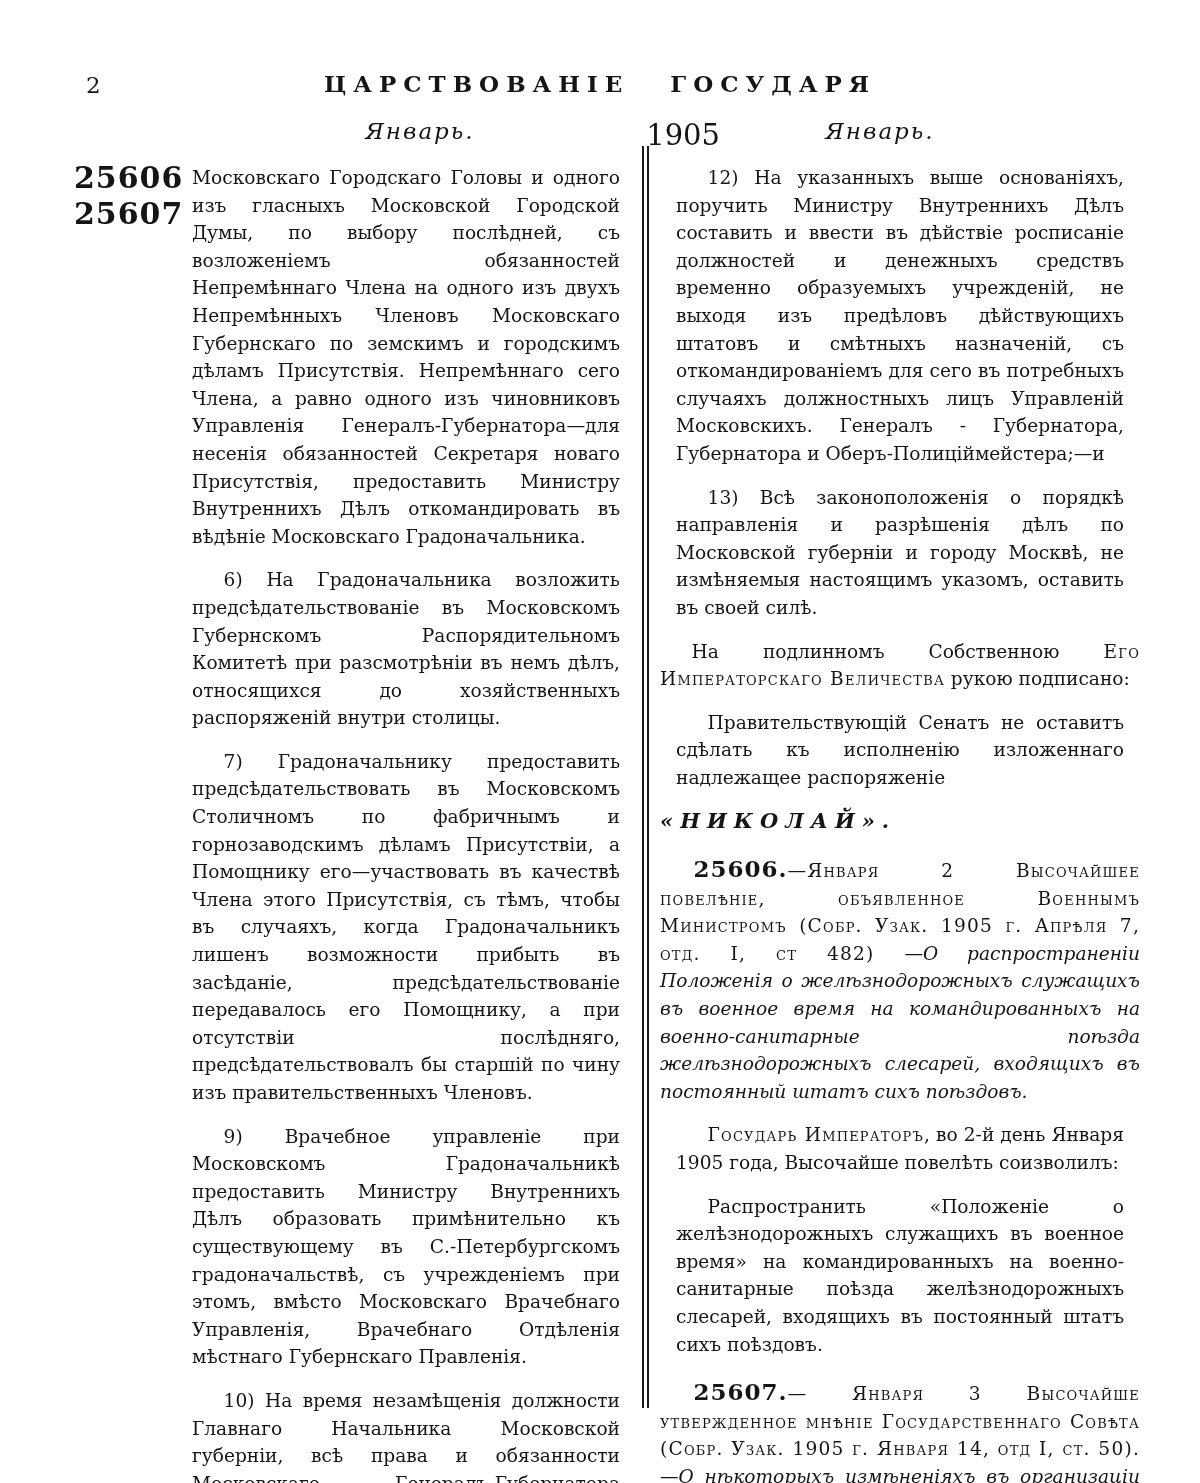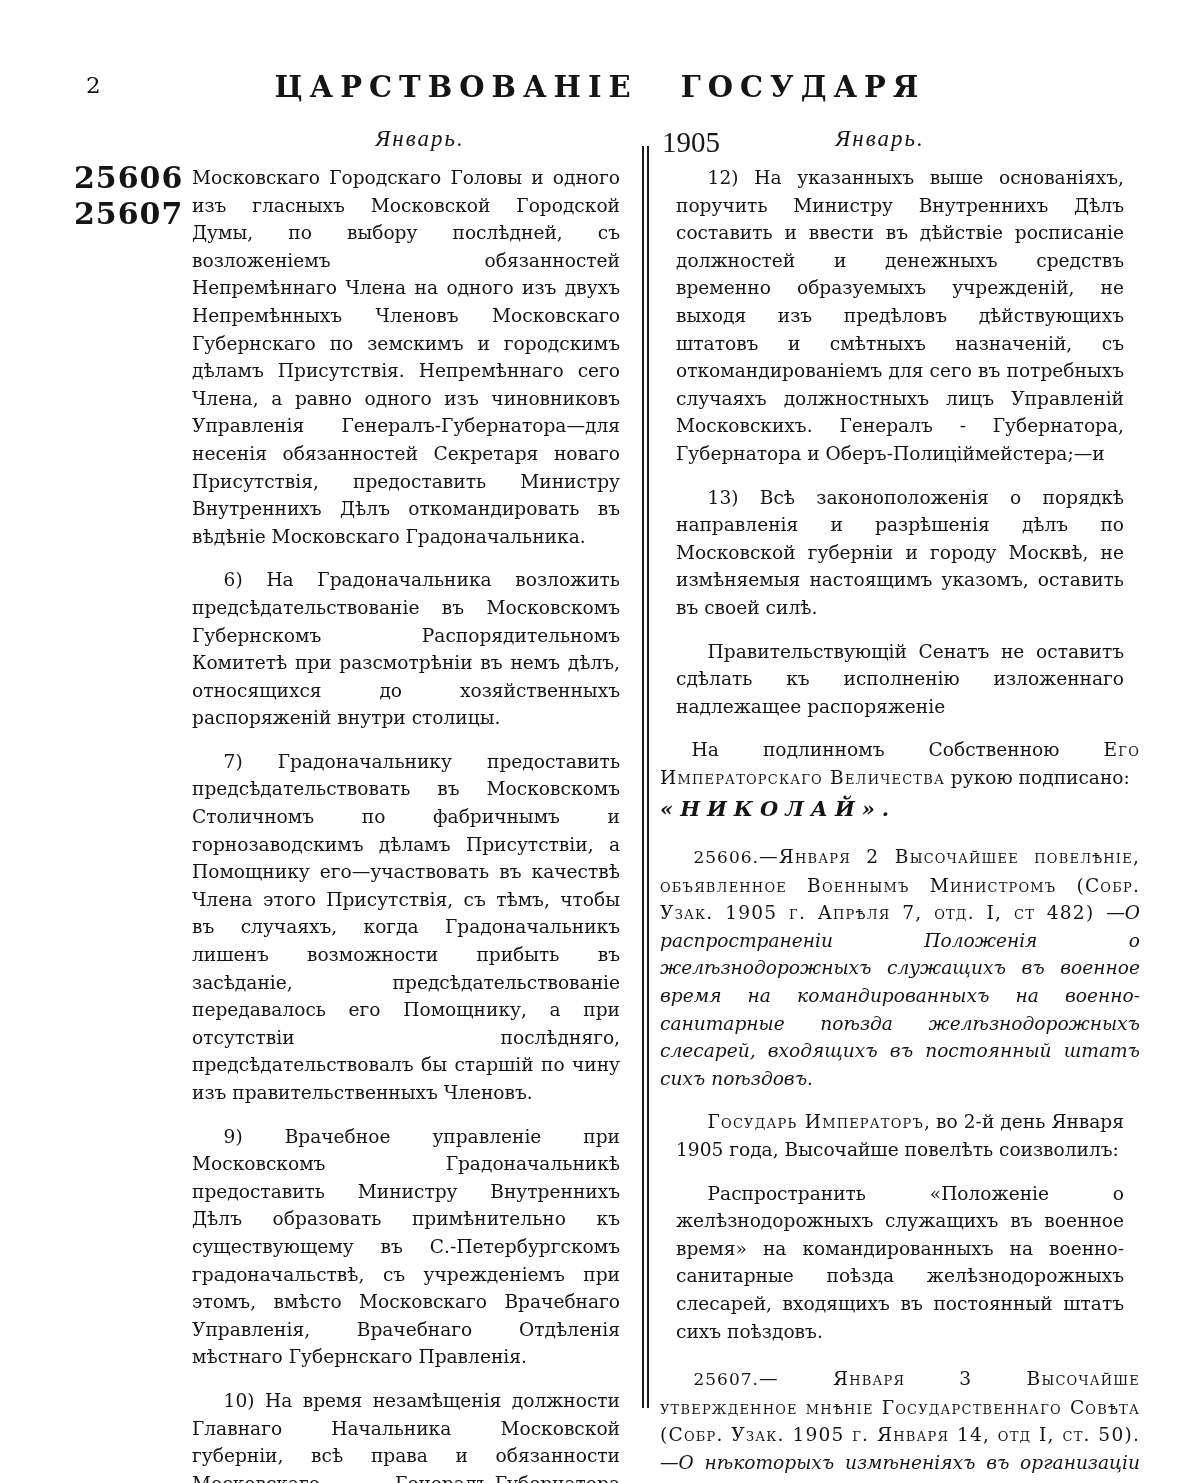--- a/index.html
+++ b/index.html
@@ -13,24 +13,24 @@
     color: #151515;
     overflow: hidden;
   }
   .page-num {
     position: absolute; left: 86px; top: 72px;
     font-size: 23px;
   }
   .main-title {
     position: absolute; left: 0; right: 0; top: 70px;
     text-align: center;
-    font-size: 29px; font-weight: bold;
+    font-size: 23px; font-weight: bold;
     letter-spacing: 7px; word-spacing: 26px;
   }
-  .subheader { position: absolute; left: 0; top: 126px; width: 100%; height: 34px; font-family: Liberation Serif, serif; }
+  .subheader { position: absolute; left: 0; top: 118px; width: 100%; height: 34px; }
   .month-left, .month-right {
     position: absolute; top: 0;
     font-style: italic; font-size: 23px; letter-spacing: 2px;
   }
   .month-left  { left: 330px; width: 180px; text-align: center; }
   .month-right { left: 790px; width: 180px; text-align: center; }
   .year-center {
     position: absolute; top: 0; left: 580px; width: 140px;
     text-align: right; font-size: 29px;
   }
@@ -61,21 +61,21 @@
   }
   p.sig-intro { margin: 10px 0 0 0; }
   p.sig-line {
     margin: 4px 0 6px 0;
     text-align: left; padding-right: 118px;
     font-style: italic; font-weight: 600;
     font-size: 21px; letter-spacing: 7px;
   }
   p.entry { margin: 20px 0 0 0; text-indent: 1.8em; }
   .entry-num {
-    font-weight: normal; font-size: 17px; letter-spacing: 1px;
+    font-weight: bold; font-size: 23px; letter-spacing: 1px;
   }
   .ital { font-style: italic; }
 </style>
 </head>
 <body>
 
 <div class="page-num">2</div>
 
 <div class="main-title">ЦАРСТВОВАНІЕ ГОСУДАРЯ</div>
 
@@ -95,23 +95,23 @@
   <p class="para indent">6) На Градоначальника возложить предсѣдательствованіе въ Московскомъ Губернскомъ Распорядительномъ Комитетѣ при разсмотрѣніи въ немъ дѣлъ, относящихся до хозяйственныхъ распоряженій внутри столицы.</p>
   <p class="para indent">7) Градоначальнику предоставить предсѣдательствовать въ Московскомъ Столичномъ по фабричнымъ и горнозаводскимъ дѣламъ Присутствіи, а Помощнику его—участвовать въ качествѣ Члена этого Присутствія, съ тѣмъ, чтобы въ случаяхъ, когда Градоначальникъ лишенъ возможности прибыть въ засѣданіе, предсѣдательствованіе передавалось его Помощнику, а при отсутствіи послѣдняго, предсѣдательствовалъ бы старшій по чину изъ правительственныхъ Членовъ.</p>
   <p class="para indent">9) Врачебное управленіе при Московскомъ Градоначальникѣ предоставить Министру Внутреннихъ Дѣлъ образовать примѣнительно къ существующему въ С.-Петербургскомъ градоначальствѣ, съ учрежденіемъ при этомъ, вмѣсто Московскаго Врачебнаго Управленія, Врачебнаго Отдѣленія мѣстнаго Губернскаго Правленія.</p>
   <p class="para indent">10) На время незамѣщенія должности Главнаго Начальника Московской губерніи, всѣ права и обязанности Московскаго Генералъ-Губернатора возложить на Министра Внутреннихъ Дѣлъ, съ тѣмъ, чтобы мѣстные Губернаторъ и Градоначальникъ поступали на то же время по силѣ статьи 206 Общ. Учр. Губ, дѣйствуя въ управленіи по правиламъ своей должности и обращаясь въ установленныхъ законами и спеціальными правилами случаяхъ за разрѣшеніемъ, вмѣсто Генералъ-Губернатора, къ Министру Внутреннихъ Дѣлъ</p>
 
 </div>
 
 <div class="col col-right">
   <p class="para indent">12) На указанныхъ выше основаніяхъ, поручить Министру Внутреннихъ Дѣлъ составить и ввести въ дѣйствіе росписаніе должностей и денежныхъ средствъ временно образуемыхъ учрежденій, не выходя изъ предѣловъ дѣйствующихъ штатовъ и смѣтныхъ назначеній, съ откомандированіемъ для сего въ потребныхъ случаяхъ должностныхъ лицъ Управленій Московскихъ. Генералъ - Губернатора, Губернатора и Оберъ-Полиціймейстера;—и</p>
   <p class="para indent">13) Всѣ законоположенія о порядкѣ направленія и разрѣшенія дѣлъ по Московской губерніи и городу Москвѣ, не измѣняемыя настоящимъ указомъ, оставить въ своей силѣ.</p>
+  <p class="para indent sig-intro"><span>На подлинномъ Собственною </span><span class="caps">Его Императорскаго Величества</span><span> рукою подписано:</span></p>
+
   <p class="para indent">Правительствующій Сенатъ не оставитъ сдѣлать къ исполненію изложеннаго надлежащее распоряженіе</p>
-
-  <p class="para indent sig-intro"><span>На подлинномъ Собственною </span><span class="caps">Его Императорскаго Величества</span><span> рукою подписано:</span></p>
 
   <p class="sig-line">«НИКОЛАЙ».</p>
 
   <p class="para entry"><span class="entry-num">25606.</span><span class="caps">—Января 2 Высочайшее повелѣніе, объявленное Военнымъ Министромъ (Собр. Узак. 1905 г. Апрѣля 7, отд. I, ст 482) </span><span class="ital">—О распространеніи Положенія о желѣзнодорожныхъ служащихъ въ военное время на командированныхъ на военно-санитарные поѣзда желѣзнодорожныхъ слесарей, входящихъ въ постоянный штатъ сихъ поѣздовъ.</span></p>
   <p class="para indent"><span class="caps">Государь Императоръ</span><span>, во 2-й день Января 1905 года, Высочайше повелѣть соизволилъ:</span></p>
   <p class="para indent">Распространить «Положеніе о желѣзнодорожныхъ служащихъ въ военное время» на командированныхъ на военно-санитарные поѣзда желѣзнодорожныхъ слесарей, входящихъ въ постоянный штатъ сихъ поѣздовъ.</p>
 
   <p class="para entry"><span class="entry-num">25607.</span><span class="caps">— Января 3 Высочайше утвержденное мнѣніе Государственнаго Совѣта (Собр. Узак. 1905 г. Января 14, отд I, ст. 50).</span><span class="ital">—О нѣкоторыхъ измѣненіяхъ въ организаціи центральнаго управленія Министерства Юстиціи.</span></p>
 
 </div>

